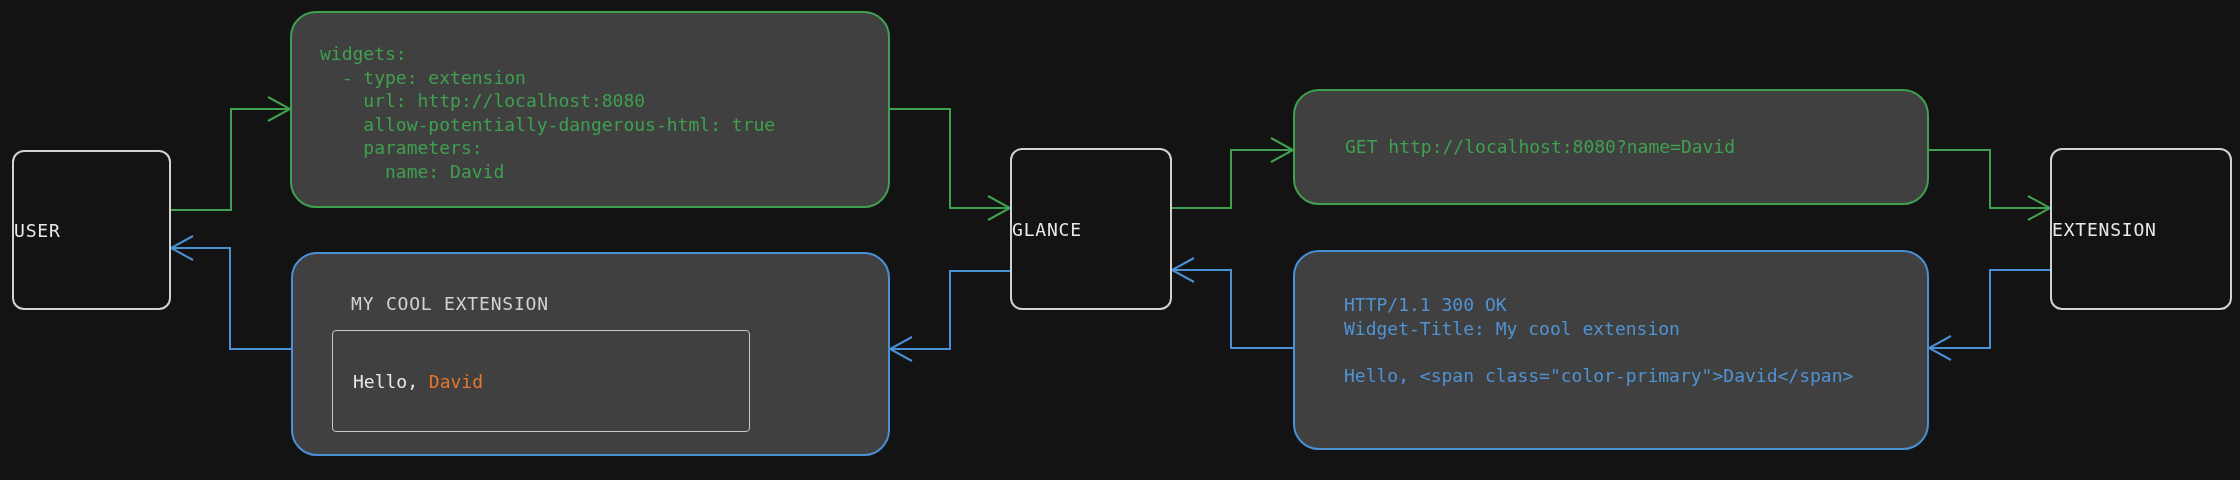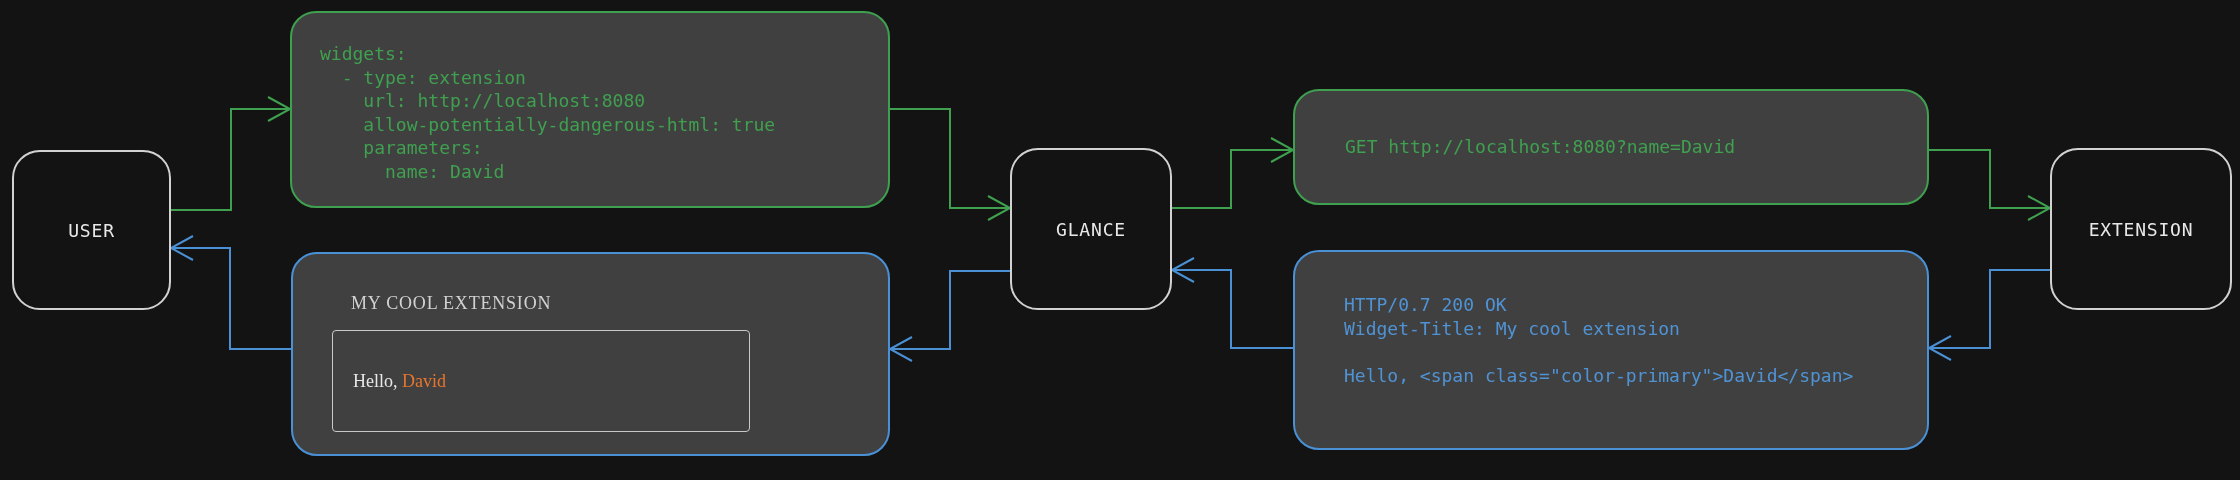--- a/index.html
+++ b/index.html
@@ -27,25 +27,25 @@
     stroke-linecap: butt;
     stroke-linejoin: miter;
   }
   .wire-request { stroke: #3fa04f; }
   .wire-response { stroke: #4a90d5; }
 
   .node {
     position: absolute;
     box-sizing: border-box;
     border: 2px solid #d2d2d2;
-    border-radius: 28px;
+    border-radius: 12px;
     background: #131313;
     display: flex;
     align-items: center;
-    justify-content: center;
+    justify-content: flex-start;
   }
   .node .node-label {
     color: #e8e8e8;
     font-size: 18px;
     letter-spacing: 0.8px;
     white-space: pre;
   }
 
   .panel {
     position: absolute;
@@ -66,21 +66,21 @@
   .blue-text  { color: #5093d5; }
 
   #config-box   { left: 290px; top: 11px;  width: 600px; height: 197px; padding: 29px 0 0 28px; }
   #request-box  { left: 1293px; top: 89px; width: 636px; height: 116px; display: flex; align-items: center; padding-left: 50px; text-align: center; }
   #response-box { left: 1293px; top: 250px; width: 636px; height: 200px; padding: 41px 0 0 49px; }
 
   #user-box      { left: 12px;   top: 150px; width: 159px; height: 160px; }
   #glance-box    { left: 1010px; top: 148px; width: 162px; height: 162px; }
   #extension-box { left: 2050px; top: 148px; width: 182px; height: 162px; }
 
-  #widget-box { left: 291px; top: 252px; width: 599px; height: 204px; font-family: Liberation Serif, serif; }
+  #widget-box { left: 291px; top: 252px; width: 599px; height: 204px; }
   #widget-title {
     position: absolute;
     left: 58px; top: 39px;
     color: #d2d2d2;
     font-size: 18px;
     letter-spacing: 0.8px;
     white-space: pre;
   }
   #widget-inner {
     position: absolute;
@@ -133,21 +133,21 @@
     <div class="code-line green-text">    allow-potentially-dangerous-html: true</div>
     <div class="code-line green-text">    parameters:</div>
     <div class="code-line green-text">      name: David</div>
   </div>
 
   <div class="panel green" id="request-box">
     <div class="code-line green-text">GET http://localhost:8080?name=David</div>
   </div>
 
   <div class="panel blue" id="response-box">
-    <div class="code-line blue-text">HTTP/0.7 200 OK</div>
+    <div class="code-line blue-text">HTTP/1.1 300 OK</div>
     <div class="code-line blue-text">Widget-Title: My cool extension</div>
     <div class="code-line blue-text"></div>
     <div class="code-line blue-text">Hello, &lt;span class="color-primary"&gt;David&lt;/span&gt;</div>
   </div>
 
   <div class="panel blue" id="widget-box">
     <div id="widget-title">MY COOL EXTENSION</div>
     <div id="widget-inner">
       <div id="widget-greeting"><span>Hello, </span><span class="name">David</span></div>
     </div>

